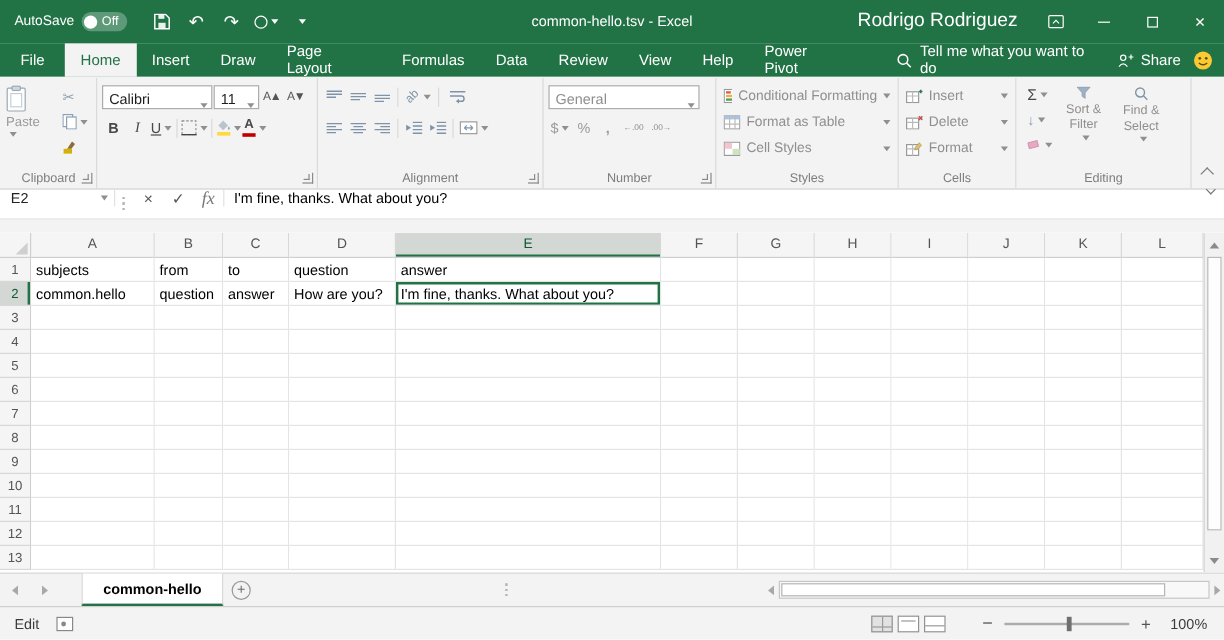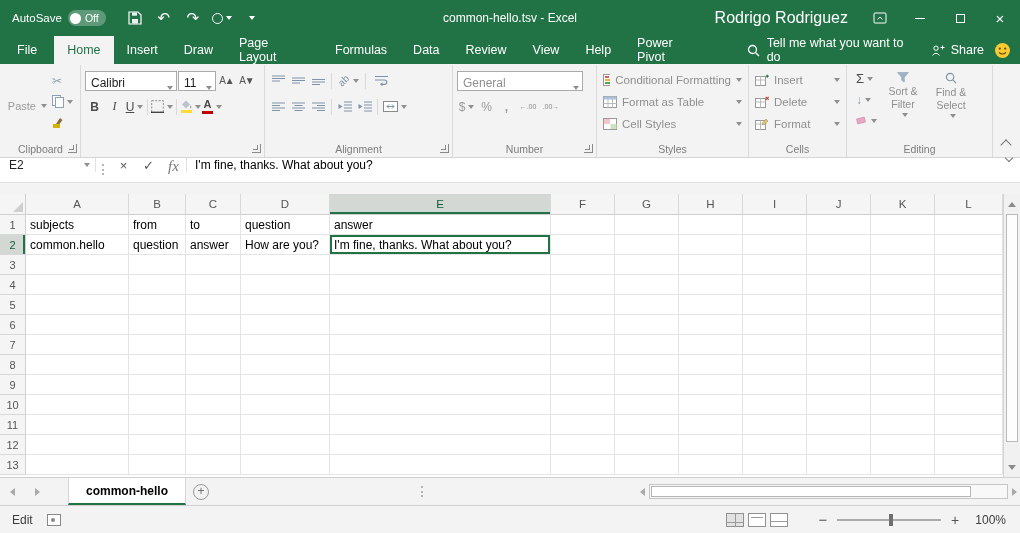--- a/index.html
+++ b/index.html
@@ -45,21 +45,21 @@
 .combo{background:#fff;border:1px solid #ababab;height:20px;display:flex;align-items:flex-end;padding:0 3px 0 5px;font-size:12px;color:#1e1e1e}
 .tbtn{min-width:19px;height:20px;display:flex;align-items:center;justify-content:center;color:#4a4a4a;font-size:12px}
 .tbtn.b{font-weight:bold}
 .tbtn.i{font-style:italic;font-family:"Liberation Serif",serif}
 .tbtn.u span{text-decoration:underline}
 .vsep{width:1px;height:16px;background:#d9d9d9;margin:0 2px}
 .af{font-size:10px;color:#555;letter-spacing:-1px}
 .cicon{display:flex;flex-direction:column;align-items:center;line-height:1}
 .acol{font-size:11px;font-weight:bold;color:#4a4a4a}
 .cbar{width:11px;height:3px;display:block;margin-top:1px}
-.paste-btn{width:42px;display:flex;flex-direction:row;align-items:center;padding-top:4px;gap:2px;color:#9a9a9a;font-size:11px}
+.paste-btn{width:42px;display:flex;flex-direction:column;padding-top:4px;gap:2px;color:#9a9a9a;font-size:11px}
 .mini-col{display:flex;flex-direction:column;margin-left:3px;padding-top:3px}
 .mini-btn{height:21px;display:flex;align-items:center;padding:0 2px;color:#8fa0ae;font-size:12px}
 .style-row{display:flex;align-items:center;height:22px;gap:5px;font-size:11.5px;color:#8f8f8f;padding:0 2px;white-space:nowrap}
 .style-row .dd{margin-left:auto}
 .big2{width:48px;display:flex;flex-direction:column;align-items:center;text-align:center;font-size:10.5px;color:#8f8f8f;padding-top:5px;line-height:1.25;gap:2px}
 .sig{font-size:13px;color:#4a4a4a}
 .fill-ar{color:#8fa0ae;font-size:12px}
 .collapse{position:absolute;right:10px;bottom:8px;width:8px;height:8px;border-left:1.4px solid #777;border-top:1.4px solid #777;transform:rotate(45deg)}
 .orient{transform:rotate(-45deg);font-size:10px;color:#7e93a7;display:inline-block}
 .decbtn{font-size:7px;color:#8a8a8a;min-width:22px}

